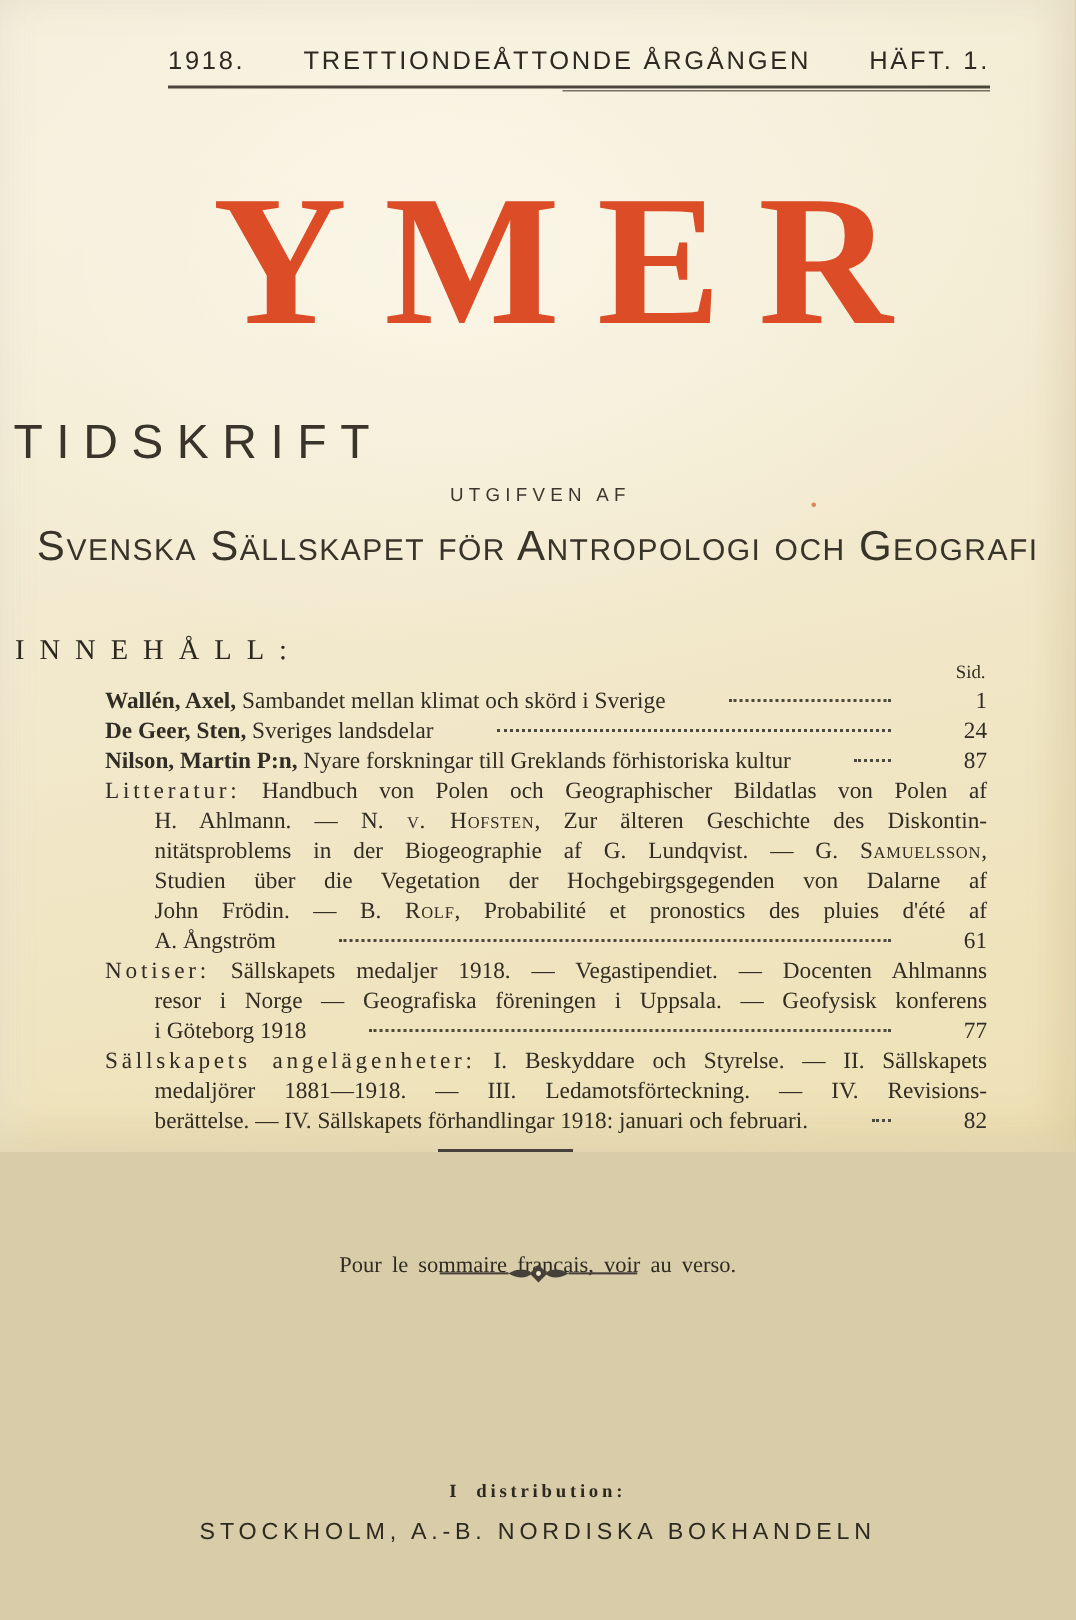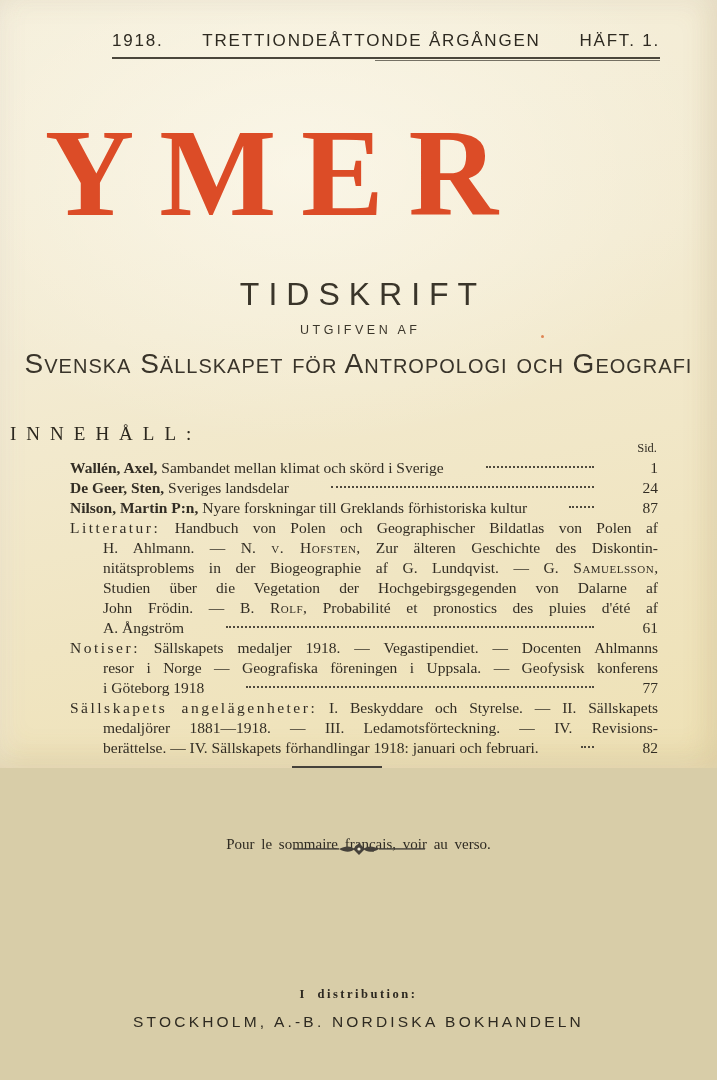--- a/index.html
+++ b/index.html
@@ -20,28 +20,28 @@
     position:absolute;left:112px;right:57px;top:31px;
     display:flex;justify-content:space-between;align-items:baseline;
     font-family:"Liberation Sans", sans-serif;
     font-size:17px;letter-spacing:1.8px;color:#2e2a21;
   }
   .hdr-rule{position:absolute;left:112px;right:57px;top:57px;height:2px;background:#4a463b;}
   .hdr-rule::after{content:"";position:absolute;right:0;top:3px;width:52%;height:1px;background:rgba(74,70,59,0.75);}
   
   .ymer{
     position:absolute;top:112px;left:0;right:0;
-    line-height:1;
+    text-align:center;line-height:1;
     font-family:"Liberation Serif", serif;font-weight:700;
     font-size:124px;letter-spacing:0.2em;padding-left:0.2em;
     color:#dc4c27;
     margin-left:20px;
   }
   .tidskrift{
-    position:absolute;top:276px;left:0;right:0;text-align:center;
+    position:absolute;top:276px;left:0;right:0;
     font-family:"Liberation Sans", sans-serif;
     font-size:32px;letter-spacing:9px;padding-left:9px;color:#3a352a;
   }
   .utgifven{
     position:absolute;top:323px;left:0;right:0;text-align:center;
     font-family:"Liberation Sans", sans-serif;
     font-size:12.5px;letter-spacing:3.5px;padding-left:3.5px;color:#3c372c;
   }
   .society{
     position:absolute;top:348px;left:0;right:0;text-align:center;

